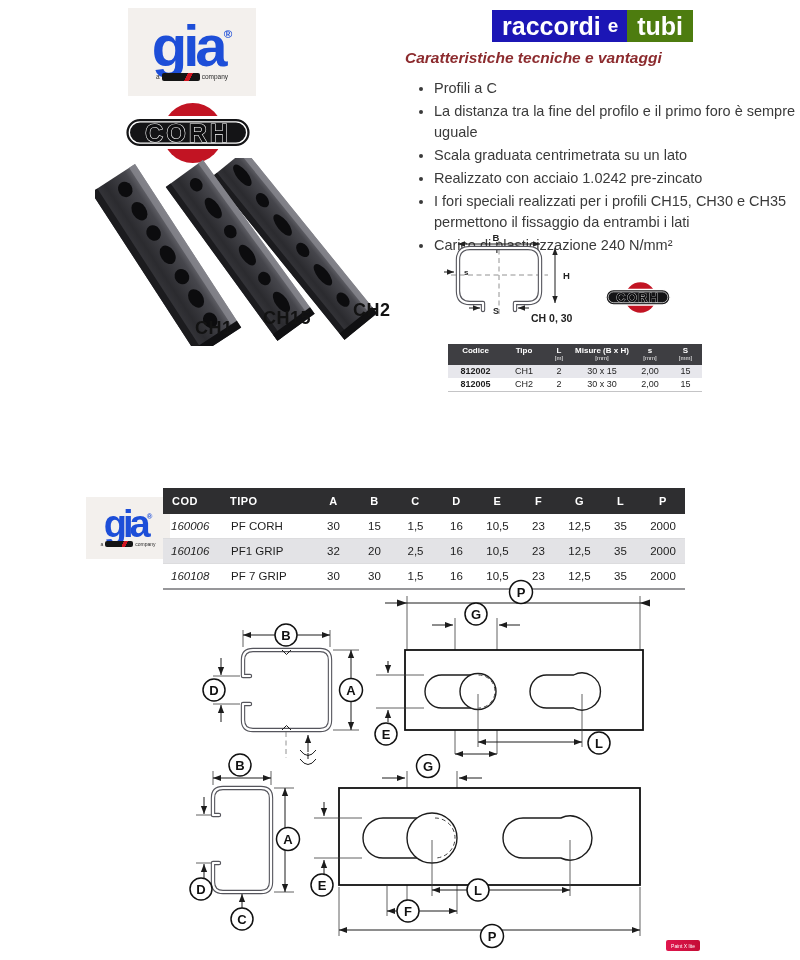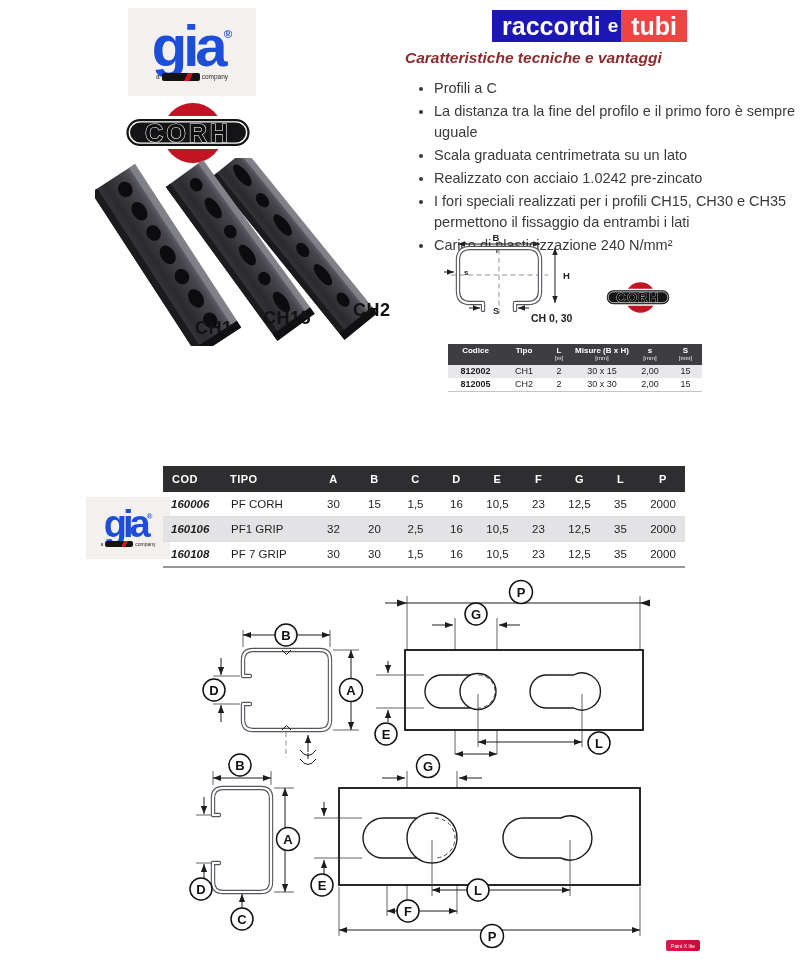--- a/index.html
+++ b/index.html
@@ -23,23 +23,23 @@
   .gia2 .tag-pill{width:28px;height:6px;}
 
   
   .corh1{left:114px;top:101px;width:148px;height:64px;}
   .corh2{left:601px;top:281px;width:74px;height:33px;}
   .corh-text{font-family:"Liberation Sans",sans-serif;font-weight:bold;font-size:26px;letter-spacing:3px;
     text-anchor:middle;fill:#0e0e10;stroke:#ffffff;stroke-width:1.1;paint-order:stroke;}
 
   
   .banner{left:492px;top:10px;height:32px;display:flex;font-weight:bold;color:#fff;}
-  .banner .blue{background:#1c16b5;display:flex;align-items:center;padding:0 3px 0 10px;font-size:25px;}
+  .banner .blue{background:#1c16b5;display:flex;align-items:center;padding:0 9px 0 10px;font-size:25px;}
   .banner .blue .e{font-size:19px;font-weight:bold;margin-left:7px;}
-  .banner .red{background:#ef4444;display:flex;align-items:center;padding:0 10px;font-size:25px;}
+  .banner .red{background:#4d7c0f;display:flex;align-items:center;padding:0 10px;font-size:25px;}
 
   .section-title{left:405px;top:49px;font-size:15.5px;font-weight:bold;font-style:italic;color:#8c2b2e;}
 
   .bullets{left:412px;top:78px;width:388px;margin:0;padding:0 0 0 22px;}
   .bullets li{font-size:14.5px;color:#3a3a3a;line-height:1.4;margin-bottom:3px;}
 
   
   .photo{left:95px;top:158px;width:312px;height:188px;}
   .pl{position:absolute;font-weight:bold;font-size:18px;color:#121212;letter-spacing:.5px;}
 
@@ -47,25 +47,25 @@
   .t1{position:absolute;left:448px;top:344px;width:254px;border-collapse:collapse;table-layout:fixed;}
   .t1 th{background:#3e3e42;color:#fff;padding:2px 0 3px;}
   .t1 .h1l{font-size:8px;font-weight:bold;}
   .t1 .h1u{font-size:6px;font-weight:normal;opacity:.92;min-height:7px;}
   .t1 td{text-align:center;font-size:9px;color:#1f1f1f;padding:1px 0 2px;}
   .t1 td.c0{font-weight:bold;}
   .t1 tr.r0{background:#e7e7ec;border-radius:6px;}
   .t1 tr.r1 td,.t1 tr.r2 td{border-bottom:1px solid #c4c4c6;}
 
   
-  .t2{position:absolute;left:163px;top:466px;width:522px;border-collapse:collapse;table-layout:fixed;}
+  .t2{position:absolute;left:163px;top:488px;width:522px;border-collapse:collapse;table-layout:fixed;}
   .t2 th{background:#2e2e30;color:#fff;font-size:11px;font-weight:bold;padding:7px 0;letter-spacing:.5px;text-align:center;}
   .t2 th.l{text-align:left;padding-left:9px;}
   .t2 td{text-align:center;font-size:11.5px;color:#1d1d1d;padding:6px 0;border-bottom:1px solid #dcdcde;}
-  .t2 td.cod{font-weight:bold;font-style:italic;text-align:left;padding-left:8px;}
+  .t2 td.cod{font-weight:normal;font-style:italic;text-align:left;padding-left:8px;}
   .t2 td.tipo{text-align:left;padding-left:10px;}
   .t2 tr.alt{background:#e3e3e6;}
   .t2 tr.last td{border-bottom:2px solid #97979a;}
 
   
   .dln{stroke:#1c1c1c;stroke-width:1;fill:none;}
   .thin{stroke:#3a3a3a;stroke-width:.8;fill:none;}
   .wall-o{stroke:#55555c;stroke-width:4.4;fill:none;stroke-linejoin:round;stroke-linecap:round;}
   .wall-i{stroke:#ffffff;stroke-width:2.2;fill:none;stroke-linejoin:round;stroke-linecap:round;}
   .cl circle{fill:#fff;stroke:#111;stroke-width:1.5;}

